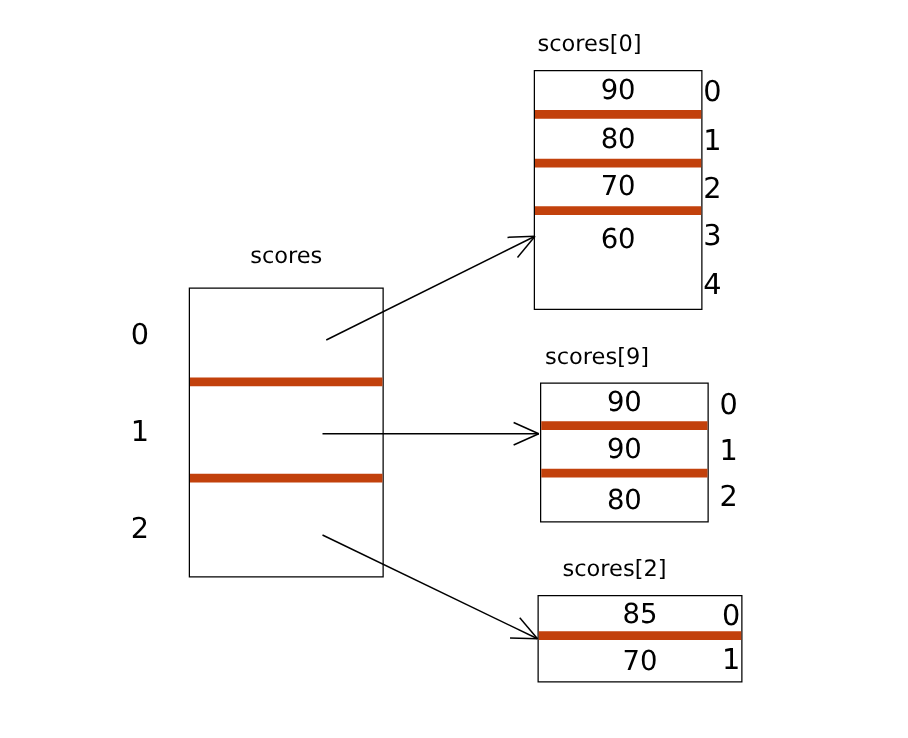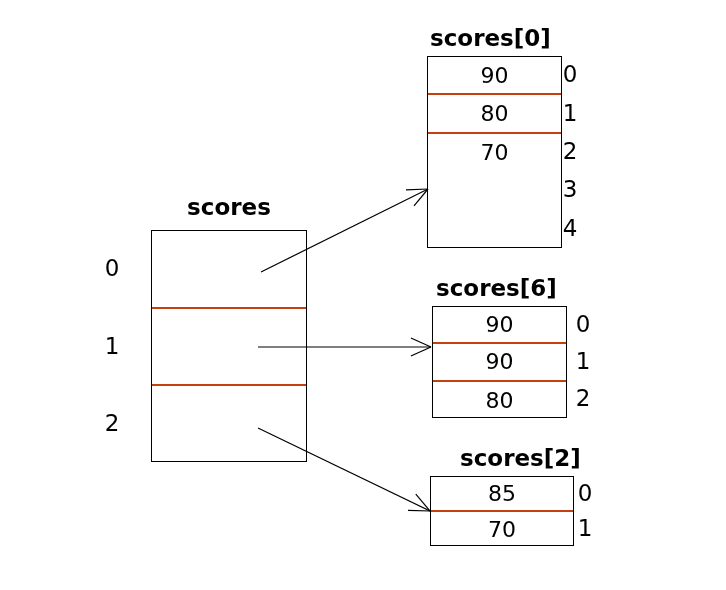--- a/index.html
+++ b/index.html
@@ -19,40 +19,39 @@
     overflow: hidden;
   }
   .lbl {
     position: absolute;
     font-size: 22px;
     line-height: 1;
     color: #000;
     white-space: nowrap;
   }
   .title-lbl {
-    font-size: 23px;
-    font-weight: bold;
+    font-size: 18px;
   }
   .idx {
     position: absolute;
     font-size: 23px;
     line-height: 1;
     color: #000;
     white-space: nowrap;
     text-align: center;
   }
   .array-box {
     position: absolute;
     border: 1px solid #000;
     box-sizing: border-box;
     background: transparent;
   }
   .cell {
     box-sizing: border-box;
-    border-bottom: 2px solid #c2410c;
+    border-bottom: 7px solid #c2410c;
     display: flex;
     align-items: center;
     justify-content: center;
     font-size: 22px;
     color: #000;
   }
   .cell:last-child {
     border-bottom: none;
   }
   .cell.empty {
@@ -98,43 +97,46 @@
       <div class="array-box" style="left: 427px; top: 56px; width: 135px; height: 192px;">
         <div class="cell" style="height: 38.4px;">
           <span>90</span>
         </div>
         <div class="cell" style="height: 38.4px;">
           <span>80</span>
         </div>
         <div class="cell" style="height: 38.4px;">
           <span>70</span>
         </div>
+        <div class="cell" style="height: 38.4px;">
+          <span>60</span>
+        </div>
       </div>
       <div class="idx" style="left: 570px; top: 63.2px; transform: translateX(-50%);">0</div>
       <div class="idx" style="left: 570px; top: 101.6px; transform: translateX(-50%);">1</div>
       <div class="idx" style="left: 570px; top: 140px; transform: translateX(-50%);">2</div>
       <div class="idx" style="left: 570px; top: 178.4px; transform: translateX(-50%);">3</div>
       <div class="idx" style="left: 570px; top: 216.8px; transform: translateX(-50%);">4</div>
-      <div class="lbl title-lbl" style="left: 436px; top: 277px;">scores[6]</div>
+      <div class="lbl title-lbl" style="left: 436px; top: 277px;">scores[9]</div>
       <div class="array-box" style="left: 432px; top: 306px; width: 135px; height: 112px;">
         <div class="cell" style="height: 37.3333px;">
           <span>90</span>
         </div>
         <div class="cell" style="height: 37.3333px;">
           <span>90</span>
         </div>
         <div class="cell" style="height: 37.3333px;">
           <span>80</span>
         </div>
       </div>
       <div class="idx" style="left: 583px; top: 312.667px; transform: translateX(-50%);">0</div>
       <div class="idx" style="left: 583px; top: 350px; transform: translateX(-50%);">1</div>
       <div class="idx" style="left: 583px; top: 387.333px; transform: translateX(-50%);">2</div>
-      <div class="lbl title-lbl" style="left: 460px; top: 447px;">scores[2]</div>
-      <div class="array-box" style="left: 430px; top: 476px; width: 144px; height: 70px;">
+      <div class="lbl title-lbl" style="left: 450px; top: 447px;">scores[2]</div>
+      <div class="array-box" style="left: 430px; top: 476px; width: 164px; height: 70px;">
         <div class="cell" style="height: 35px;">
           <span>85</span>
         </div>
         <div class="cell" style="height: 35px;">
           <span>70</span>
         </div>
       </div>
       <div class="idx" style="left: 585px; top: 481.5px; transform: translateX(-50%);">0</div>
       <div class="idx" style="left: 585px; top: 516.5px; transform: translateX(-50%);">1</div>
     </div>

